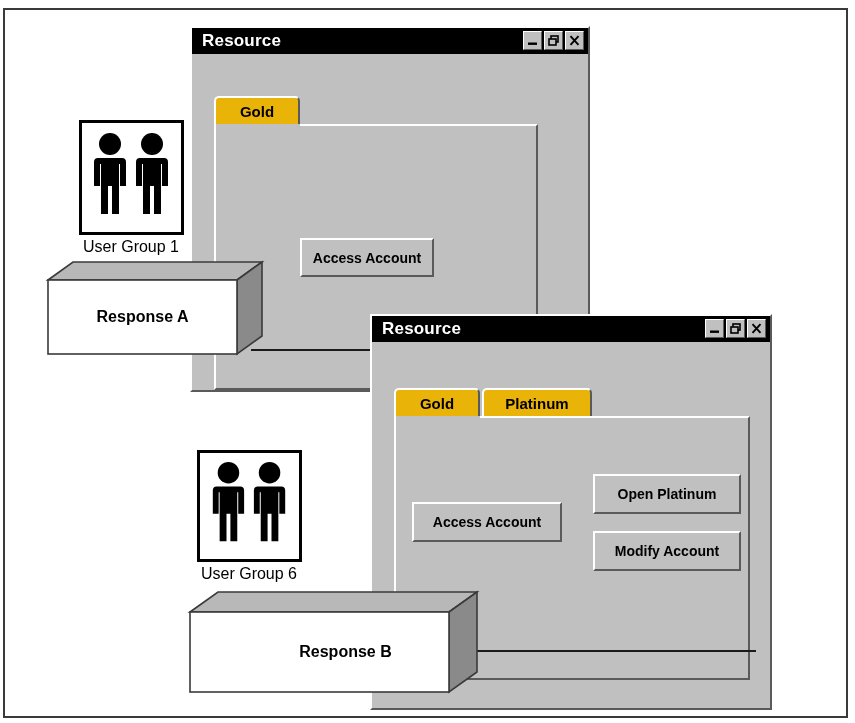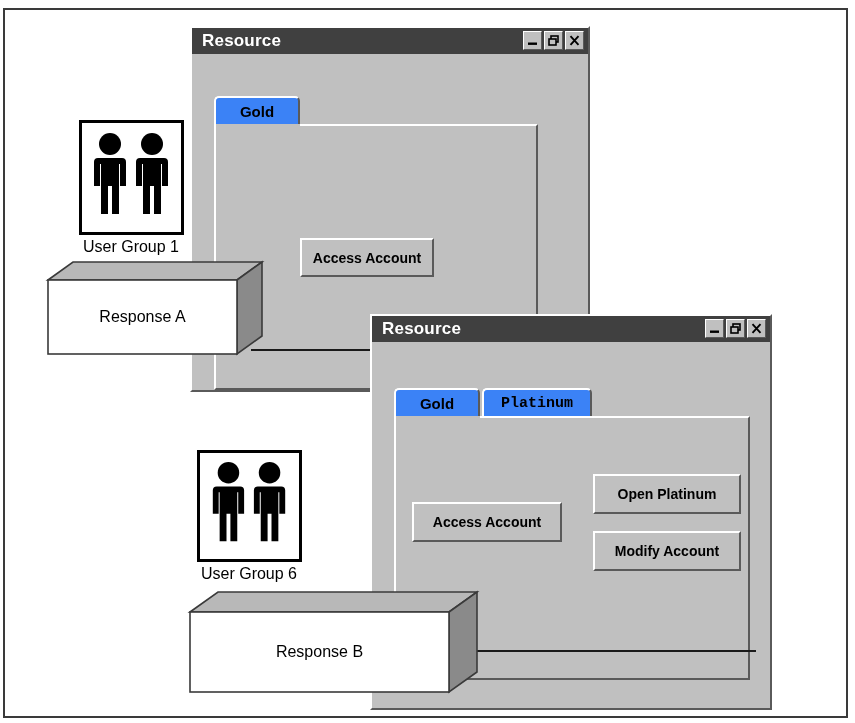--- a/index.html
+++ b/index.html
@@ -10,41 +10,41 @@
 
   
   .frame{position:absolute;left:3px;top:8px;width:845px;height:710px;
          border:2px solid #3a3a3a;box-sizing:border-box;background:#ffffff;}
 
   
   .window{position:absolute;background:#c0c0c0;box-sizing:border-box;
           border-top:2px solid #ffffff;border-left:2px solid #ffffff;
           border-right:2px solid #5a5a5a;border-bottom:2px solid #5a5a5a;}
   .titlebar{position:absolute;left:0;top:0;right:0;height:26px;
-            background:#404040;display:flex;align-items:center;
+            background:#000000;display:flex;align-items:center;
             padding-left:10px;box-sizing:border-box;}
   .title-text{color:#ffffff;font-size:17px;font-weight:bold;letter-spacing:.2px;
               white-space:nowrap;}
   .win-controls{position:absolute;right:4px;top:3px;display:flex;gap:2px;}
   .ctrl{width:19px;height:19px;background:#c0c0c0;box-sizing:border-box;
         border-top:1.5px solid #ffffff;border-left:1.5px solid #ffffff;
         border-right:1.5px solid #5a5a5a;border-bottom:1.5px solid #5a5a5a;
         display:flex;align-items:center;justify-content:center;}
   .ctrl svg{display:block;}
 
   
   .tabstrip{position:absolute;display:flex;align-items:flex-end;}
-  .tab{position:relative;height:28px;background:#3b82f6;box-sizing:border-box;
+  .tab{position:relative;height:28px;background:#eab308;box-sizing:border-box;
        display:flex;align-items:center;justify-content:center;
        font-size:15px;font-weight:bold;color:#000000;
        border-top:2px solid #ffffff;border-left:2px solid #ffffff;
        border-right:2px solid #5a5a5a;
        border-top-left-radius:5px;border-top-right-radius:5px;}
   .tab.selected{z-index:3;}
-  .tab.unselected{z-index:2;font-family:Liberation Mono, monospace;}
+  .tab.unselected{z-index:2;}
 
   
   .tabpanel{position:absolute;background:#c0c0c0;box-sizing:border-box;
             border-top:2px solid #ffffff;border-left:2px solid #ffffff;
             border-right:2px solid #5a5a5a;border-bottom:2px solid #5a5a5a;}
 
   
   .btn{position:absolute;background:#c0c0c0;box-sizing:border-box;
        border-top:2px solid #ffffff;border-left:2px solid #ffffff;
        border-right:2px solid #5a5a5a;border-bottom:2px solid #5a5a5a;
@@ -55,21 +55,21 @@
   .actor{position:absolute;}
   .actor-box{border:3px solid #000000;background:#ffffff;box-sizing:border-box;
              display:flex;align-items:center;justify-content:center;gap:4px;}
   .actor-label{margin-top:3px;font-size:16px;font-weight:normal;color:#000000;
                text-align:center;white-space:nowrap;}
 
   
   .cuboid{position:absolute;}
   .cuboid svg{display:block;overflow:visible;}
   .cuboid-label{position:absolute;display:flex;align-items:center;
-                justify-content:center;font-size:16px;font-weight:normal;
+                justify-content:center;font-size:16px;font-weight:bold;
                 color:#000000;white-space:nowrap;}
 
   
   .conn{position:absolute;background:#1a1a1a;height:2px;}
 </style>
 </head>
 <body>
 
 <div id="stage">
   <div class="frame"></div>
@@ -204,16 +204,16 @@
   </div>
 
   <div class="conn" style="left:466px;top:650px;width:290px;"></div>
 
   <div class="cuboid" style="left:190px;top:592px;width:288px;height:110px;">
     <svg width="288" height="110" viewBox="0 0 288 110">
       <polygon points="0,20 28,0 287,0 259,20" fill="#b8b8b8" stroke="#3a3a3a" stroke-width="1.6"></polygon>
       <polygon points="259,20 287,0 287,80 259,100" fill="#8a8a8a" stroke="#3a3a3a" stroke-width="1.6"></polygon>
       <rect x="0" y="20" width="259" height="80" fill="#ffffff" stroke="#3a3a3a" stroke-width="1.6"></rect>
     </svg>
-    <div class="cuboid-label" style="left:0;top:20px;width:259px;height:80px;">Response  B</div>
+    <div class="cuboid-label" style="left:0;top:20px;width:259px;height:80px;padding-left:26px;">Response  B</div>
   </div>
 
 </div>
 
 </body></html>

